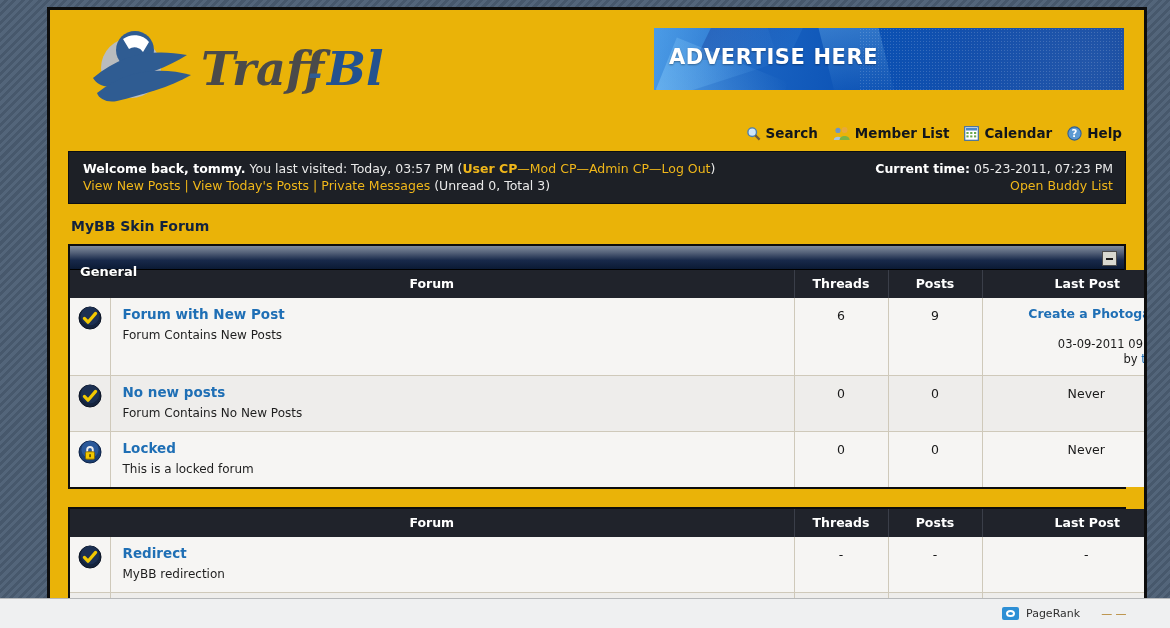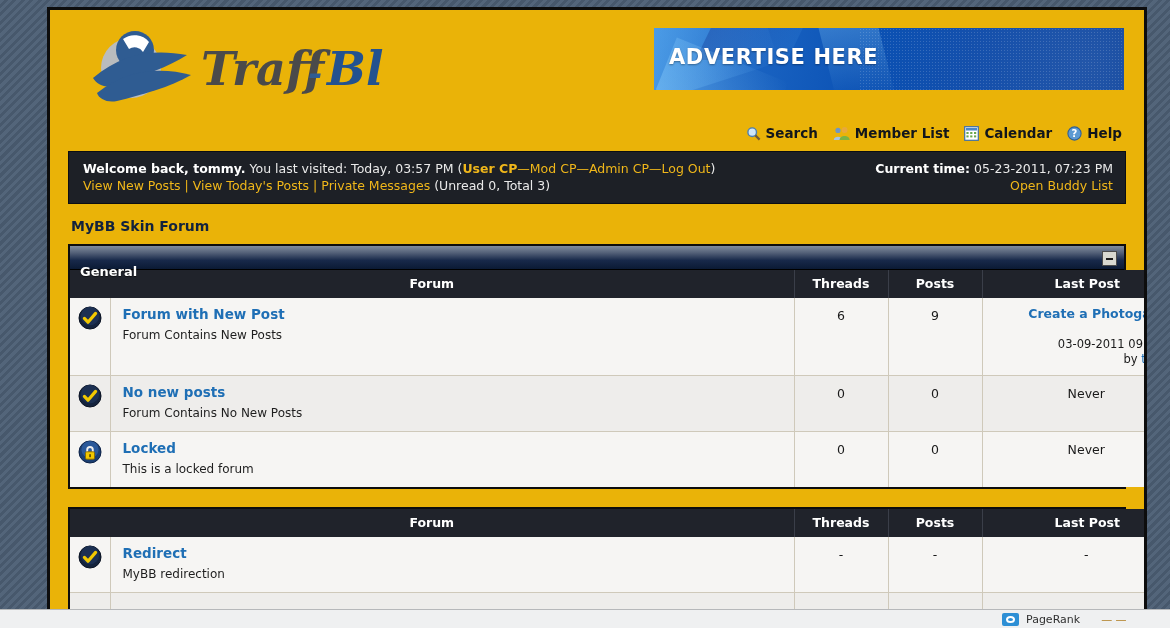--- a/index.html
+++ b/index.html
@@ -290,21 +290,21 @@
     color: #1f6fb5;
     text-decoration: none;
   }
 
   
   .bottom-bar {
     position: absolute;
     left: 0;
     bottom: 0;
     width: 1170px;
-    height: 19px;
+    height: 30px;
     background: #eff0f1;
     border-top: 1px solid #b6b8ba;
     display: flex;
     align-items: center;
     gap: 7px;
     padding-left: 1002px;
     box-sizing: border-box;
     overflow: hidden;
   }
   .pr-icon {

